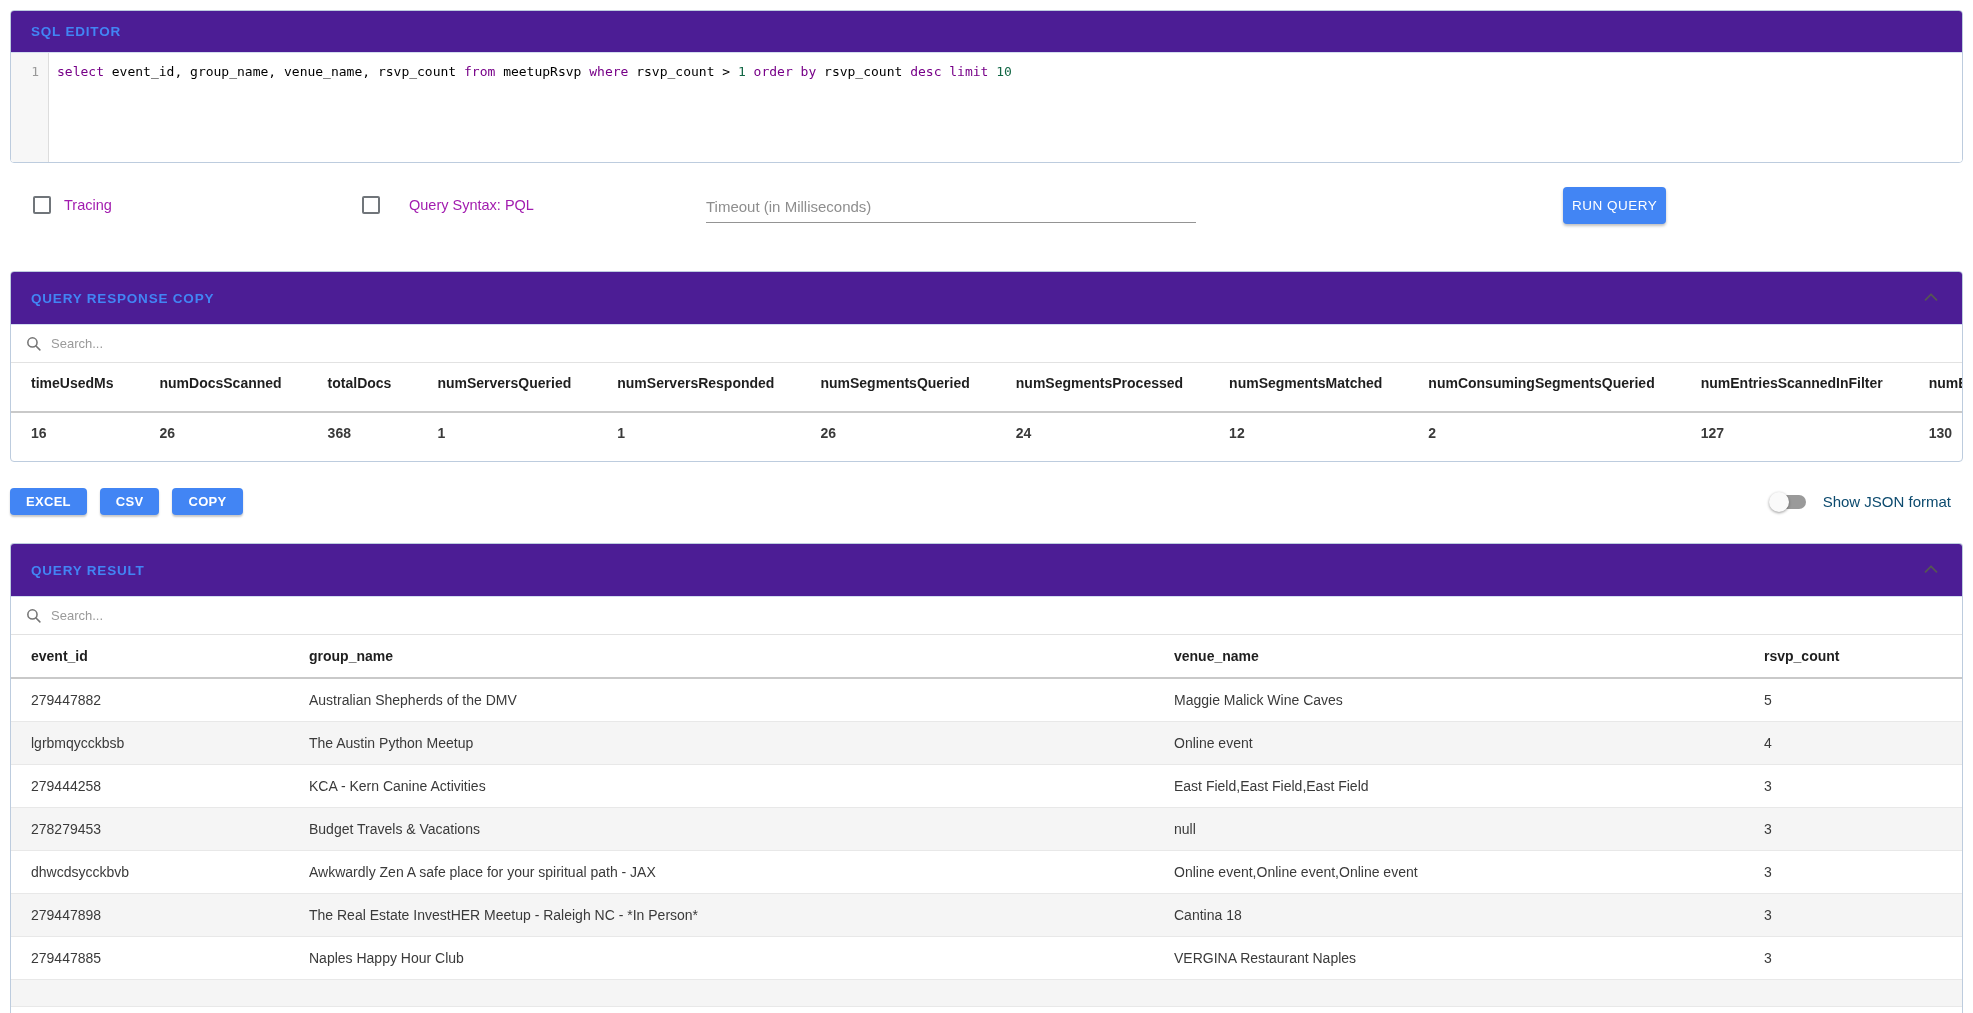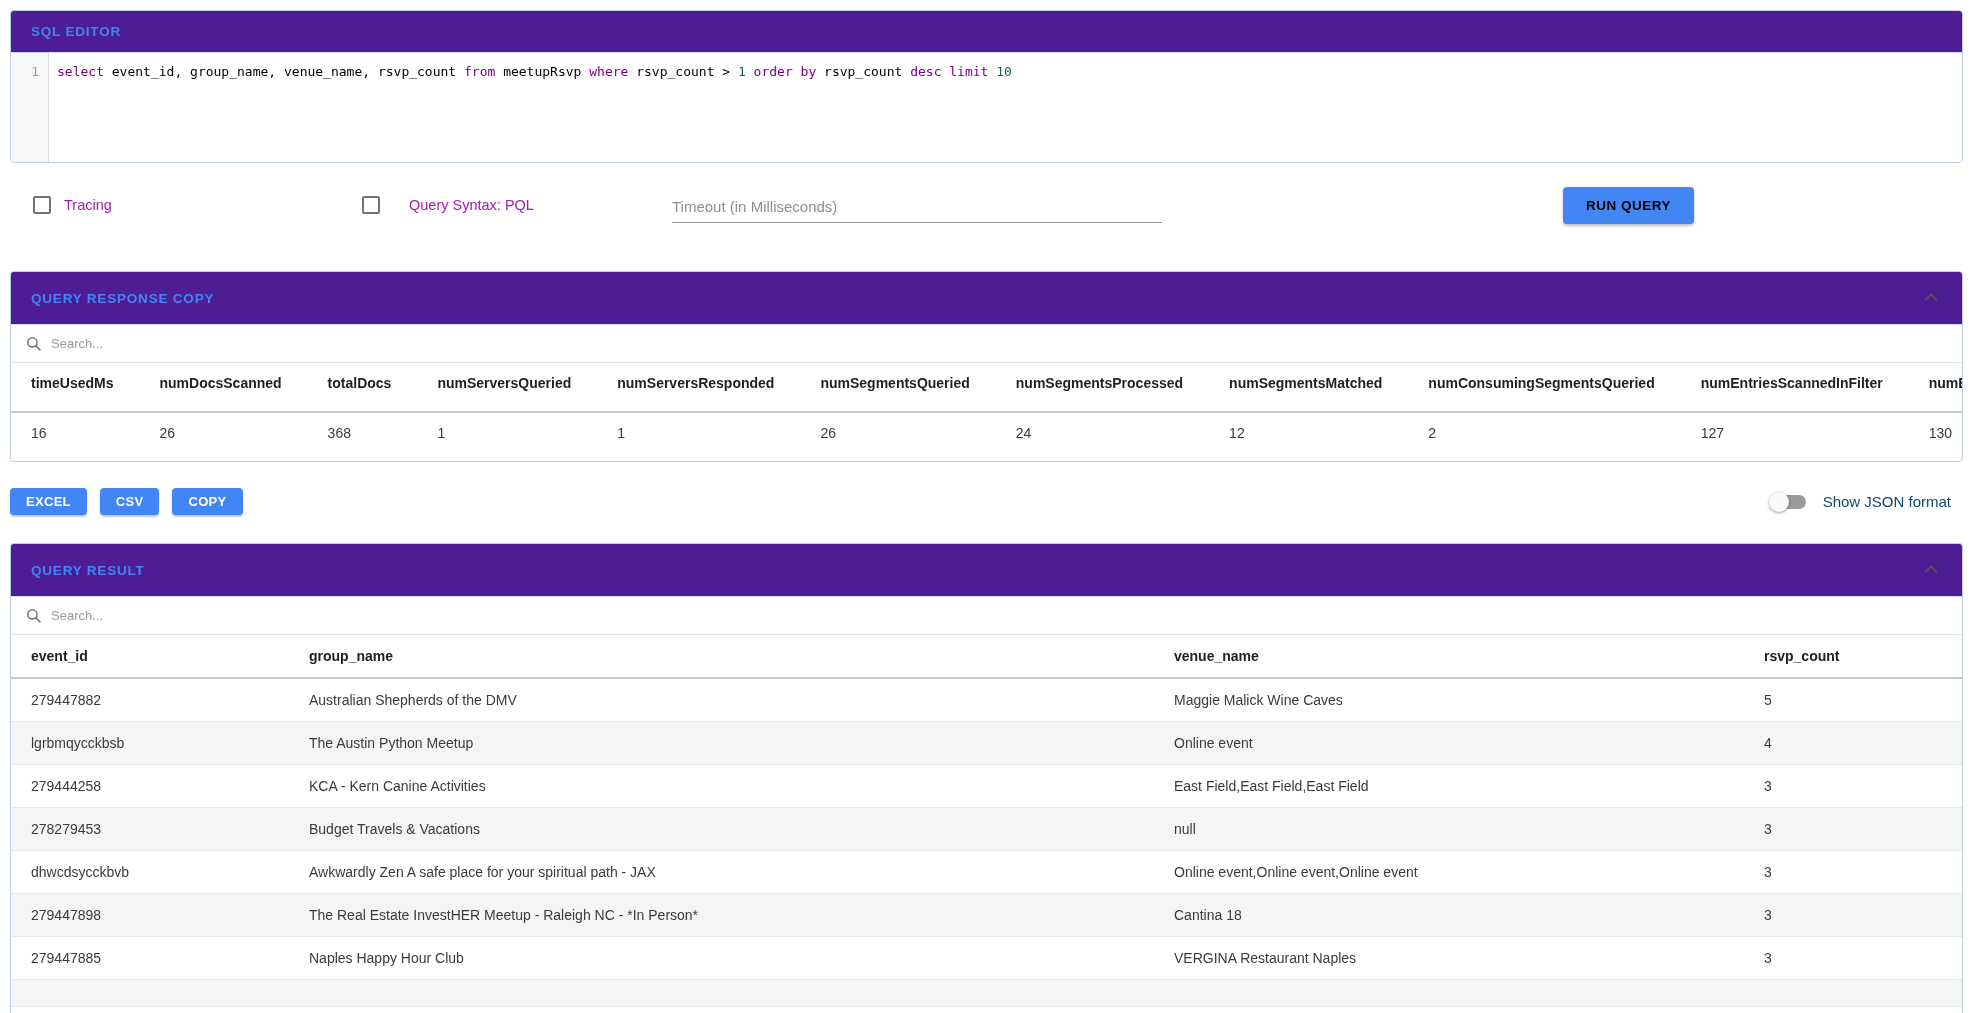--- a/index.html
+++ b/index.html
@@ -25,50 +25,50 @@
   .tok-kw { color: #770088; }
   .tok-num { color: #116644; }
 
   
   .controls-row { position: relative; height: 52px; margin-top: 24px; }
   .ctl { position: absolute; display: flex; align-items: center; }
   .ctl-tracing { left: 23px; top: 9px; }
   .ctl-pql { left: 352px; top: 9px; gap: 16px; }
   .checkbox { width: 18px; height: 18px; border: 2px solid #70757a; border-radius: 2px; background: #fff; cursor: pointer; flex: 0 0 auto; }
   .ctl label { margin-left: 13px; font-size: 14.5px; color: #a21caf; cursor: pointer; }
-  .ctl-timeout { left: 662px; top: 2px; width: 490px; display: block; }
+  .ctl-timeout { left: 696px; top: 2px; width: 490px; display: block; }
   .ctl-timeout input {
     width: 100%; border: none; border-bottom: 1px solid #949494; outline: none;
     font-size: 15px; font-family: "Liberation Sans", sans-serif;
     padding: 9px 0 7px 0; color: #212121; background: transparent;
   }
   .ctl-timeout input::placeholder { color: #8e8e8e; opacity: 1; }
   .run-btn {
     position: absolute; left: 1553px; top: 0;
-    background: #4285f4; color: #000000; border: none; border-radius: 4px;
-    font-size: 13.5px; font-weight: 700; letter-spacing: 0.5px;
-    padding: 11px 23px; cursor: pointer; box-shadow: 0 2px 3px rgba(0,0,0,0.25);
+    background: #4285f4; color: #ffffff; border: none; border-radius: 4px;
+    font-size: 13.5px; font-weight: 400; letter-spacing: 0.5px;
+    padding: 11px 9px; cursor: pointer; box-shadow: 0 2px 3px rgba(0,0,0,0.25);
     font-family: "Liberation Sans", sans-serif;
   }
 
   
   .search-row { display: flex; align-items: center; padding: 10px 14px; border-bottom: 1px solid #e2e2e2; gap: 9px; background: #fff; }
   .search-row svg { flex: 0 0 auto; }
   .search-row input { border: none; outline: none; flex: 1; font-size: 13px; font-family: "Liberation Sans", sans-serif; color: #333; background: transparent; }
   .search-row input::placeholder { color: #9a9a9a; opacity: 1; }
 
   
   table { border-collapse: collapse; font-size: 14px; }
   th { font-weight: 700; color: #1f1f1f; text-align: left; }
   .stats-wrap { overflow: hidden; width: 100%; }
   .stats-table { white-space: nowrap; }
   .stats-table th, .stats-table td { padding: 12px 30px 20px 16px; }
   .stats-table th:first-child, .stats-table td:first-child { padding-left: 20px; }
   .stats-table thead tr { border-bottom: 2px solid #c9c9c9; }
-  .stats-table td { color: #3a3a3a; }
+  .stats-table td { color: #3a3a3a; font-weight: bold; }
 
   .result-card { margin-top: 28px; position: relative; height: 491px; border-bottom: none; }
   .result-table { width: 100%; table-layout: fixed; }
   .result-table th, .result-table td { padding: 13px 16px 13px 20px; overflow: hidden; white-space: nowrap; }
   .result-table thead tr { border-bottom: 2px solid #c9c9c9; }
   .result-table tbody tr { border-bottom: 1px solid #e8e8e8; }
   .result-table tbody tr:nth-child(even) { background: #f5f5f5; }
   .result-table td { color: #3a3a3a; }
   .col-event { width: 278px; } .col-group { width: 865px; } .col-venue { width: 590px; } .col-rsvp { width: auto; }
 

